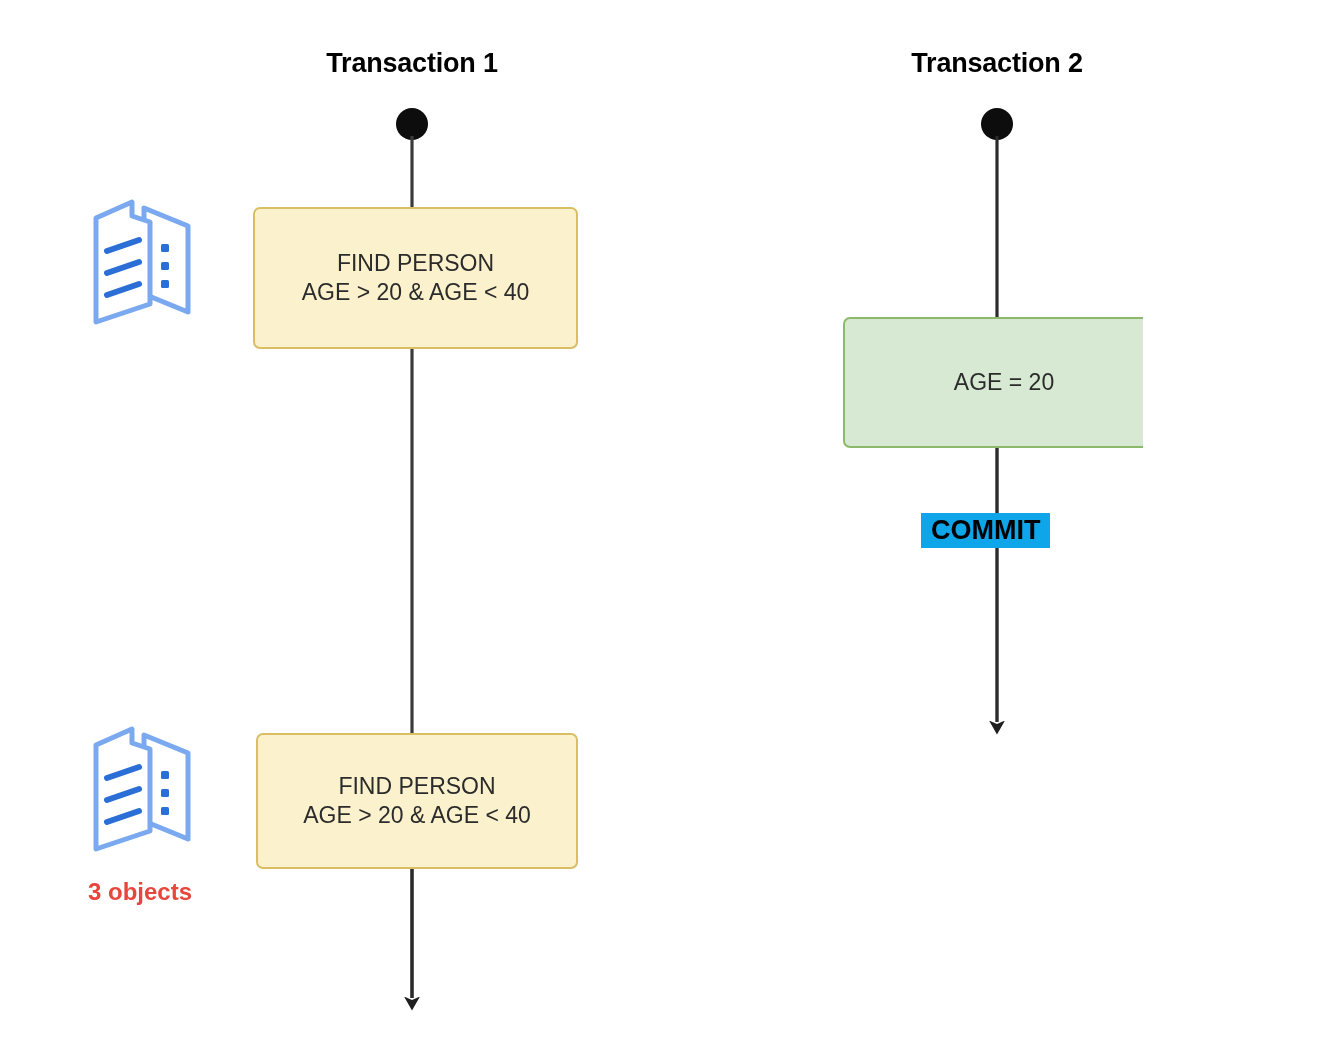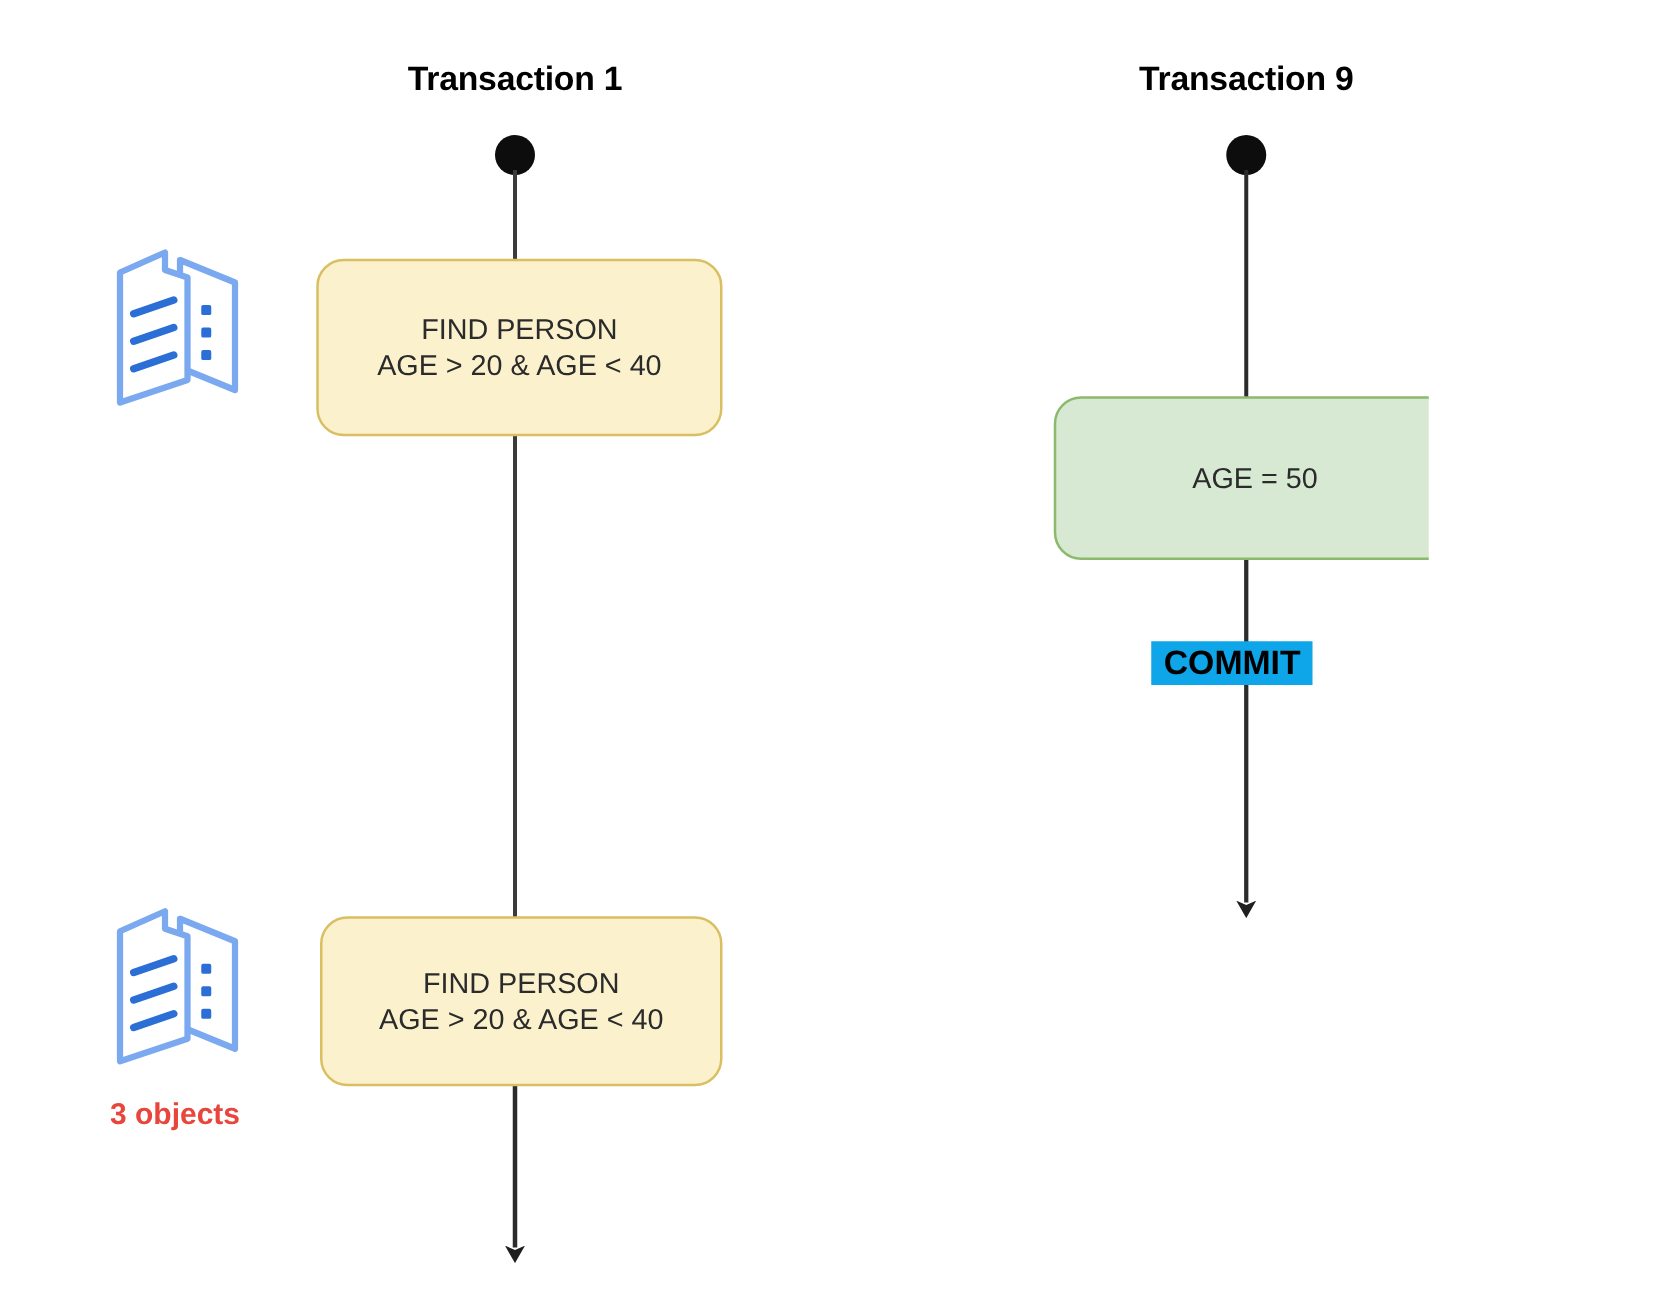--- a/index.html
+++ b/index.html
@@ -25,21 +25,21 @@
     font-size: 27px;
     font-weight: bold;
     color: #000000;
     text-align: center;
     white-space: nowrap;
     letter-spacing: -0.2px;
   }
   .node-box {
     position: absolute;
     box-sizing: border-box;
-    border-radius: 22px;
+    border-radius: 7px;
     display: flex;
     flex-direction: column;
     align-items: center;
     justify-content: center;
     text-align: center;
     font-family: "Liberation Sans", sans-serif;
     font-size: 23px;
     line-height: 1.28;
     color: #2b2b2b;
     z-index: 3;
@@ -113,34 +113,34 @@
     <line x1="412" y1="348" x2="412" y2="735" stroke="#3b3b3b" stroke-width="3.2"></line>
     <line x1="412" y1="868" x2="412" y2="998" stroke="#2b2b2b" stroke-width="3.6" marker-end="url(#barb)"></line>
 
     <circle cx="997" cy="124" r="16" fill="#0d0d0d"></circle>
     <line x1="997" y1="136" x2="997" y2="320" stroke="#2b2b2b" stroke-width="3.2"></line>
     <line x1="997" y1="448" x2="997" y2="722" stroke="#2b2b2b" stroke-width="3.4" marker-end="url(#barb)"></line>
   </svg>
 
   <div class="lane-title" style="left:262px; top:48px; width:300px;">Transaction 1</div>
 
-  <div class="lane-title" style="left:847px; top:48px; width:300px;">Transaction 9</div>
+  <div class="lane-title" style="left:847px; top:48px; width:300px;">Transaction 2</div>
 
   <div class="node-box box-yellow" style="left:253px; top:207px; width:325px; height:142px;">
     <span class="l1">FIND PERSON</span>
     <span class="l2">AGE &gt; 20 &amp; AGE &lt; 40</span>
   </div>
 
   <div class="node-box box-yellow" style="left:256px; top:733px; width:322px; height:136px;">
     <span class="l1">FIND PERSON</span>
     <span class="l2">AGE &gt; 20 &amp; AGE &lt; 40</span>
   </div>
 
   <div class="node-box box-green" style="left:843px; top:317px; width:322px; height:131px;">
-    <span class="l2">AGE = 50</span>
+    <span class="l2">AGE = 20</span>
   </div>
 
   <div class="edge-label" style="left:921px; top:513px;">COMMIT</div>
 
   <div class="docicon" style="left:88px; top:196px; width:106px; height:132px;">
     <svg width="106" height="132" viewBox="0 0 106 132" xmlns="http://www.w3.org/2000/svg">
 
       <path d="M56 12 L100 30 L100 116 L56 98 Z" fill="#ffffff" stroke="#7aa9f0" stroke-width="5" stroke-linejoin="round" stroke-linecap="round"></path>
 
       <rect x="73" y="48" width="8" height="8" rx="1.5" fill="#2b6fd6"></rect>

